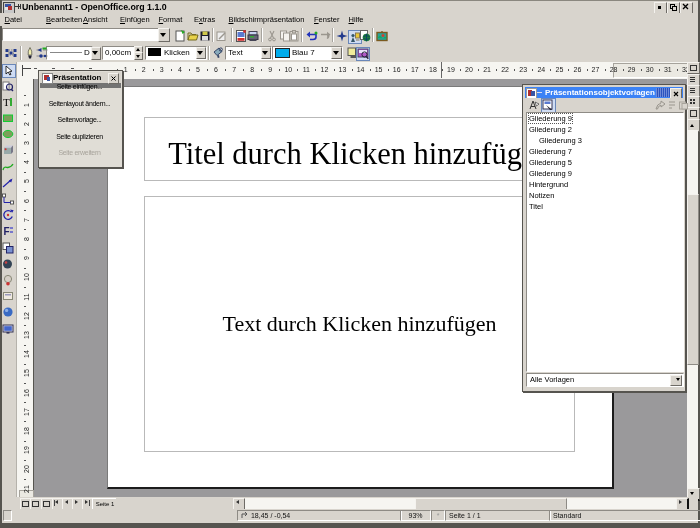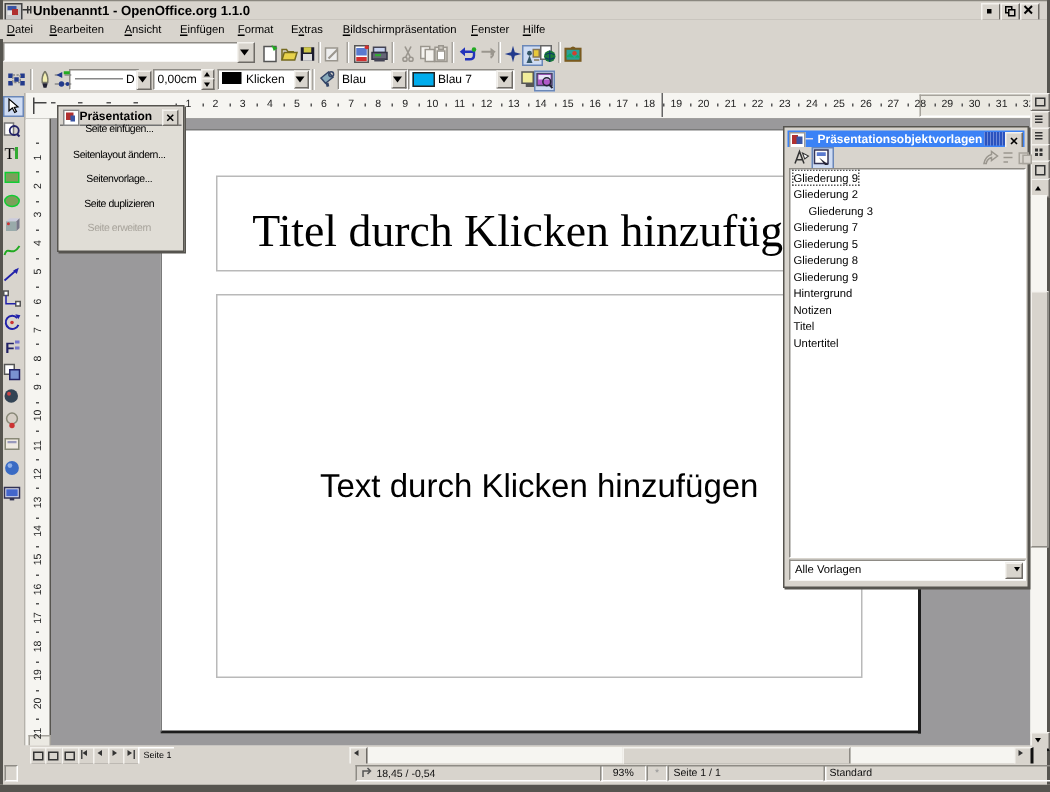--- a/index.html
+++ b/index.html
@@ -41,21 +41,21 @@
 <div class="ab" style="left:658px;top:6px;width:3px;height:3px;background:#000"></div>
 <div class="ab" style="left:670px;top:4px;width:3px;height:3px;border:1px solid #000"></div>
 <div class="ab" style="left:672px;top:6px;width:3px;height:3px;border:1px solid #000;background:#d8d4cd"></div>
 <div class="ab" style="left:682px;top:3px;width:7px;height:7px">
     <svg width="7" height="7" viewBox="0 0 7 7">
       <path d="M1 1 L6 6 M6 1 L1 6" stroke="#000" stroke-width="1.3"></path>
     </svg>
   </div>
 <div class="ab" style="left:0px;top:13px;width:698px;height:13px;background:#d8d4cd">
 <div class="mnu" style="left:4.5px"><u>D</u>atei</div>
-<div class="mnu" style="left:33px"><u>B</u>earbeiten</div>
+<div class="mnu" style="left:46px"><u>B</u>earbeiten</div>
 <div class="mnu" style="left:83px"><u>A</u>nsicht</div>
 <div class="mnu" style="left:120px"><u>E</u>infügen</div>
 <div class="mnu" style="left:158.5px"><u>F</u>ormat</div>
 <div class="mnu" style="left:194px">E<u>x</u>tras</div>
 <div class="mnu" style="left:228.5px"><u>B</u>ildschirmpräsentation</div>
 <div class="mnu" style="left:314px"><u>F</u>enster</div>
 <div class="mnu" style="left:348.5px"><u>H</u>ilfe</div>
 </div>
 <div class="ab" style="left:2px;top:26px;width:696px;height:18px;background:#d8d4cd">
 <div class="ab sunk" style="left:0px;top:2px;width:156px;height:11px;background:#fff"></div>
@@ -74,21 +74,21 @@
 <div class="ab btn" style="left:134px;top:46px;width:7px;height:6px"></div>
 <div class="ab btn" style="left:134px;top:52px;width:7px;height:6px"></div>
 <div class="ab" style="left:136px;top:48px;border-left:2px solid transparent;border-right:2px solid transparent;border-bottom:3px solid #000"></div>
 <div class="ab" style="left:136px;top:55px;border-left:2px solid transparent;border-right:2px solid transparent;border-top:3px solid #000"></div>
 <div class="ab sunk" style="left:145px;top:46px;width:60px;height:12px;background:#fff"></div>
 <div class="ab" style="left:148px;top:48px;width:13px;height:8px;background:#000"></div>
 <div class="ab" style="left:164px;top:47px;font-size:8px;line-height:11px;color:#000">Klicken</div>
 <div class="ab btn" style="left:196px;top:47px;width:8px;height:10px"></div>
 <div class="ab" style="left:197px;top:51px;border-left:3px solid transparent;border-right:3px solid transparent;border-top:4px solid #000"></div>
 <div class="ab sunk" style="left:225px;top:46px;width:45px;height:12px;background:#fff"></div>
-<div class="ab" style="left:228px;top:47px;font-size:8px;line-height:11px;color:#000">Blau</div>
+<div class="ab" style="left:228px;top:47px;font-size:8px;line-height:11px;color:#000">Text</div>
 <div class="ab btn" style="left:261px;top:47px;width:8px;height:10px"></div>
 <div class="ab" style="left:262px;top:51px;border-left:3px solid transparent;border-right:3px solid transparent;border-top:4px solid #000"></div>
 <div class="ab sunk" style="left:272px;top:46px;width:69px;height:12px;background:#fff"></div>
 <div class="ab" style="left:275px;top:48px;width:13px;height:8px;background:#00acec;border:1px solid #222"></div>
 <div class="ab" style="left:292px;top:47px;font-size:8px;line-height:11px;color:#000">Blau 7</div>
 <div class="ab btn" style="left:331px;top:47px;width:9px;height:10px"></div>
 <div class="ab" style="left:333px;top:51px;border-left:3px solid transparent;border-right:3px solid transparent;border-top:4px solid #000"></div>
 <div class="ab" style="left:16px;top:62px;width:671px;height:17px;background:#f6f5f1;border-bottom:1px solid #56544f"></div>
 <div class="ab" style="left:22px;top:65px;width:1px;height:11px;background:#444"></div>
 <div class="ab" style="left:22px;top:68px;width:9px;height:1px;background:#444"></div>
@@ -208,21 +208,21 @@
 <div class="ab" style="left:24px;top:440.5px;width:2px;height:1px;background:#555"></div>
 <div class="ab" style="left:24px;top:459.7px;width:2px;height:1px;background:#555"></div>
 <div class="ab" style="left:24px;top:478.9px;width:2px;height:1px;background:#555"></div>
 <div class="ab" style="left:24px;top:498.1px;width:2px;height:1px;background:#555"></div>
 <div class="ab" style="left:34px;top:79px;width:653px;height:418px;background:#9a999b;overflow:hidden">
 <div class="ab" style="left:73px;top:7px;width:504px;height:400px;background:#fff;border-top:1px solid #7a7a7a;border-left:1px solid #7a7a7a;border-right:2px solid #1c1c1c;border-bottom:2px solid #1c1c1c">
 <div class="ab" style="left:36px;top:30px;width:429px;height:62px;border:1px solid #b9b9b9;display:flex;align-items:center;justify-content:center">
         <span style="font-family:'Liberation Serif',serif;font-size:30.5px;color:#000;white-space:nowrap;position:relative;top:5px">Titel durch Klicken hinzufügen</span>
       </div>
 <div class="ab" style="left:36px;top:109px;width:429px;height:254px;border:1px solid #b9b9b9;display:flex;align-items:center;justify-content:center">
-        <span style="font-family:Liberation Sans, sans-serif;font-size:22px;color:#000;white-space:nowrap">Text durch Klicken hinzufügen</span>
+        <span style="font-family:Liberation Serif, serif;font-size:22px;color:#000;white-space:nowrap">Text durch Klicken hinzufügen</span>
       </div>
 </div>
 </div>
 <div class="ab" style="left:687px;top:62px;width:11px;height:435px;background:#f6f5f1">
 <div class="ab btn" style="left:0;top:0;width:11px;height:10px"></div>
 <div class="ab" style="left:3px;top:3px;width:5px;height:4px;border:1px solid #333"></div>
 </div>
 <div class="ab btn" style="left:687px;top:74px;width:11px;height:11px"></div>
 <div class="ab btn" style="left:687px;top:85px;width:11px;height:11px"></div>
 <div class="ab btn" style="left:687px;top:96px;width:11px;height:11px"></div>
@@ -531,21 +531,21 @@
       <rect x="1" y="1" width="10" height="8" fill="#b05ac8" stroke="#446"></rect>
       <rect x="2" y="2" width="8" height="3" fill="#e8e4f8"></rect>
       <circle cx="7.5" cy="6.5" r="2.6" fill="none" stroke="#223" stroke-width="1"></circle>
       <line x1="9.3" y1="8.5" x2="11.3" y2="10.8" stroke="#223" stroke-width="1.3"></line>
     </svg>
   </div>
 <div class="sep" style="left:20px;top:46px;height:14px"></div>
 <div class="sep" style="left:208px;top:46px;height:14px"></div>
 <div class="ab" style="left:38px;top:70px;width:83px;height:96px;background:#e0ddd6;
 border:1px solid #56544f;box-shadow:1px 1px 0 #56544f;z-index:40">
-<div class="ab" style="left:1px;top:1px;right:1px;height:11px;background:#d8d4cd;border-bottom:1px solid #737373">
+<div class="ab" style="left:1px;top:1px;right:1px;height:11px;background:#d8d4cd;border-bottom:5px solid #737373">
 <div class="ab" style="left:2px;top:1px;width:9px;height:9px;background:#fff;border:1px solid #888">
 <div class="ab" style="left:1px;top:1px;width:5px;height:5px;background:#b03030"></div>
 <div class="ab" style="left:4px;top:3px;width:3px;height:4px;background:#3a55a4"></div>
       </div>
 <div class="ab" style="left:13px;top:0;height:11px;line-height:11px;font-size:8px;font-weight:bold;color:#000">Präsentation</div>
 <div class="ab btn" style="right:2px;top:1px;width:9px;height:9px">
         <svg width="7" height="7" viewBox="0 0 7 7" style="margin:1px">
           <path d="M1.5 1.5 L5.5 5.5 M5.5 1.5 L1.5 5.5" stroke="#000" stroke-width="1"></path>
         </svg>
       </div>
@@ -602,24 +602,22 @@
           <rect x="4" y="3.5" width="5.5" height="5.5" fill="#d8d4cd" stroke="#a8a49c"></rect>
         </svg>
       </div>
 </div>
 <div class="ab sunk" style="left:3px;top:27px;width:156px;height:258px;background:#fff;overflow:hidden">
 <div style="height:11px;line-height:0"><span style="display:inline-block;margin-left:1px;border:1px dotted #555;font-size:7.5px;line-height:9px;color:#000;white-space:nowrap">Gliederung 9</span></div>
 <div style="height:11px;padding-left:2px;font-size:7.5px;line-height:11px;color:#000;white-space:nowrap">Gliederung 2</div>
 <div style="height:11px;padding-left:12px;font-size:7.5px;line-height:11px;color:#000;white-space:nowrap">Gliederung 3</div>
 <div style="height:11px;padding-left:2px;font-size:7.5px;line-height:11px;color:#000;white-space:nowrap">Gliederung 7</div>
 <div style="height:11px;padding-left:2px;font-size:7.5px;line-height:11px;color:#000;white-space:nowrap">Gliederung 5</div>
-<div style="height:11px;padding-left:2px;font-size:7.5px;line-height:11px;color:#000;white-space:nowrap">Gliederung 8</div>
 <div style="height:11px;padding-left:2px;font-size:7.5px;line-height:11px;color:#000;white-space:nowrap">Gliederung 9</div>
 <div style="height:11px;padding-left:2px;font-size:7.5px;line-height:11px;color:#000;white-space:nowrap">Hintergrund</div>
 <div style="height:11px;padding-left:2px;font-size:7.5px;line-height:11px;color:#000;white-space:nowrap">Notizen</div>
 <div style="height:11px;padding-left:2px;font-size:7.5px;line-height:11px;color:#000;white-space:nowrap">Titel</div>
-<div style="height:11px;padding-left:2px;font-size:7.5px;line-height:11px;color:#000;white-space:nowrap">Untertitel</div>
 </div>
 <div class="ab sunk" style="left:3px;top:288px;width:156px;height:12px;background:#fff">
 <div class="ab" style="left:3px;top:0;font-size:7.5px;line-height:11px;color:#000">Alle Vorlagen</div>
 <div class="ab btn" style="right:1px;top:1px;width:10px;height:9px"></div>
 <div class="ab" style="right:3px;top:4px;border-left:2.5px solid transparent;border-right:2.5px solid transparent;border-top:3.5px solid #000"></div>
 </div>
 </div>
 </body></html>

